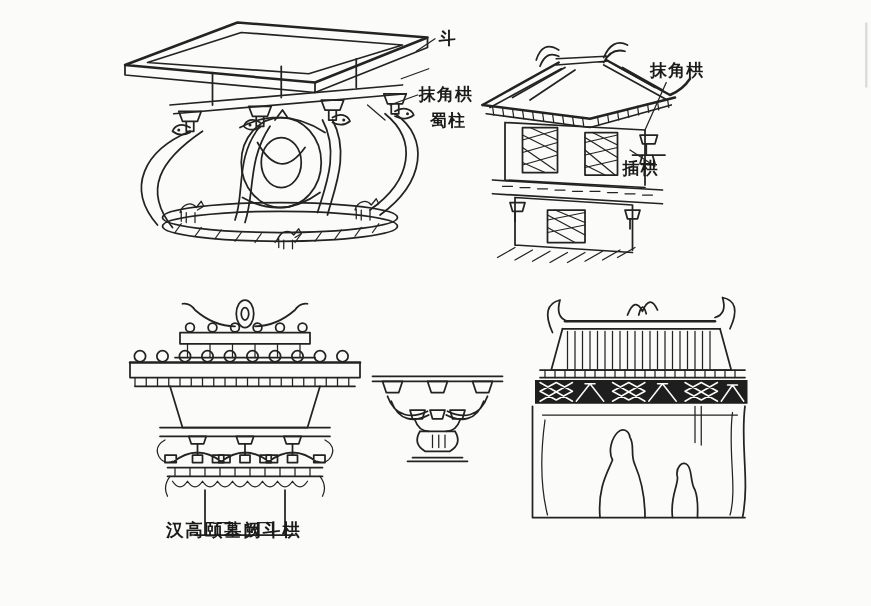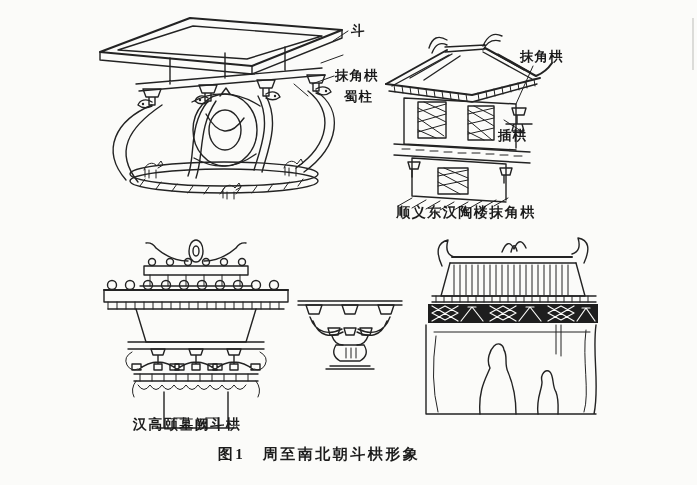--- a/index.html
+++ b/index.html
@@ -186,18 +186,16 @@
       <path d="M538,414 C536,398 542,390 542,382 C540,374 546,368 550,372 C554,376 552,386 556,392 C559,400 558,408 558,414"></path>
     </g>
   </svg>
 
   <div class="lbl" style="left:351px;top:22px;">斗</div>
   <div class="lbl" style="left:344px;top:46px;margin-top:42px;">蜀柱</div>
   <div class="lbl" style="left:335px;top:67px;">抹角栱</div>
   <div class="lbl" style="left:520px;top:48px;">抹角栱</div>
   <div class="lbl" style="left:498px;top:128px;font-family:Liberation Mono, monospace;">插栱</div>
 
-  <div class="cap" style="left:366px;top:204px;width:200px;">顺义东汉陶楼抹角栱</div>
   <div class="cap" style="left:87px;top:416px;width:200px;">汉高颐墓阙斗栱</div>
-  <div class="figcap" style="left:169px;top:445px;width:300px;">图1　周至南北朝斗栱形象</div>
 
   <div class="scan-edge" style="left:692px;top:18px;width:2px;height:52px;"></div>
 </div>
 
 </body></html>

